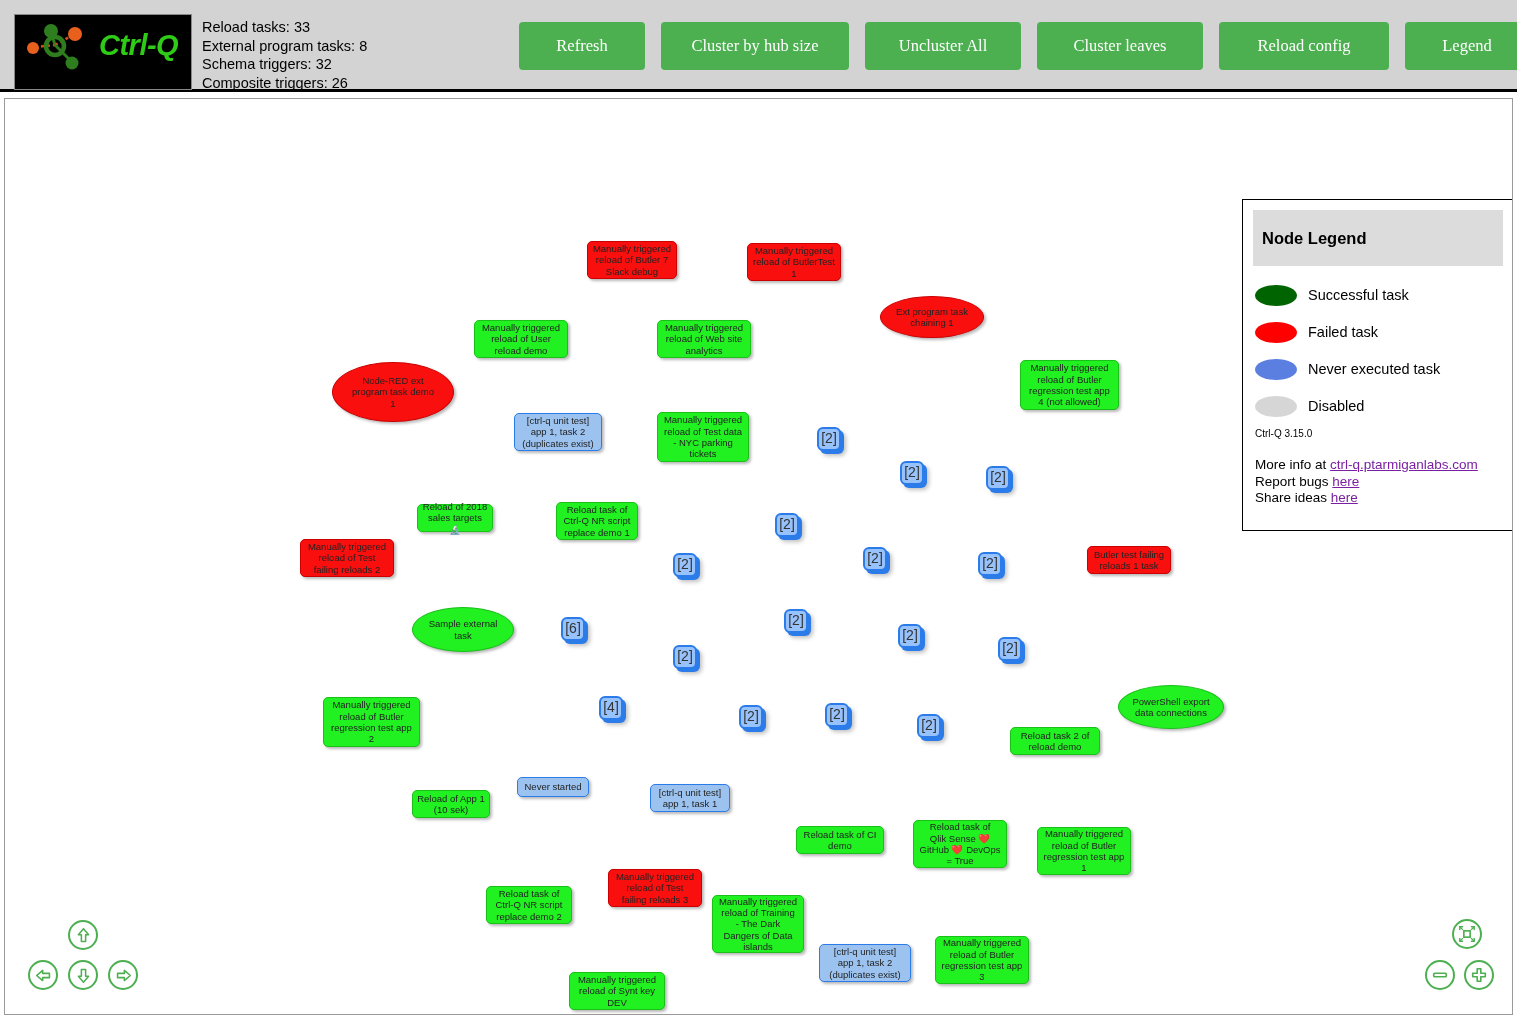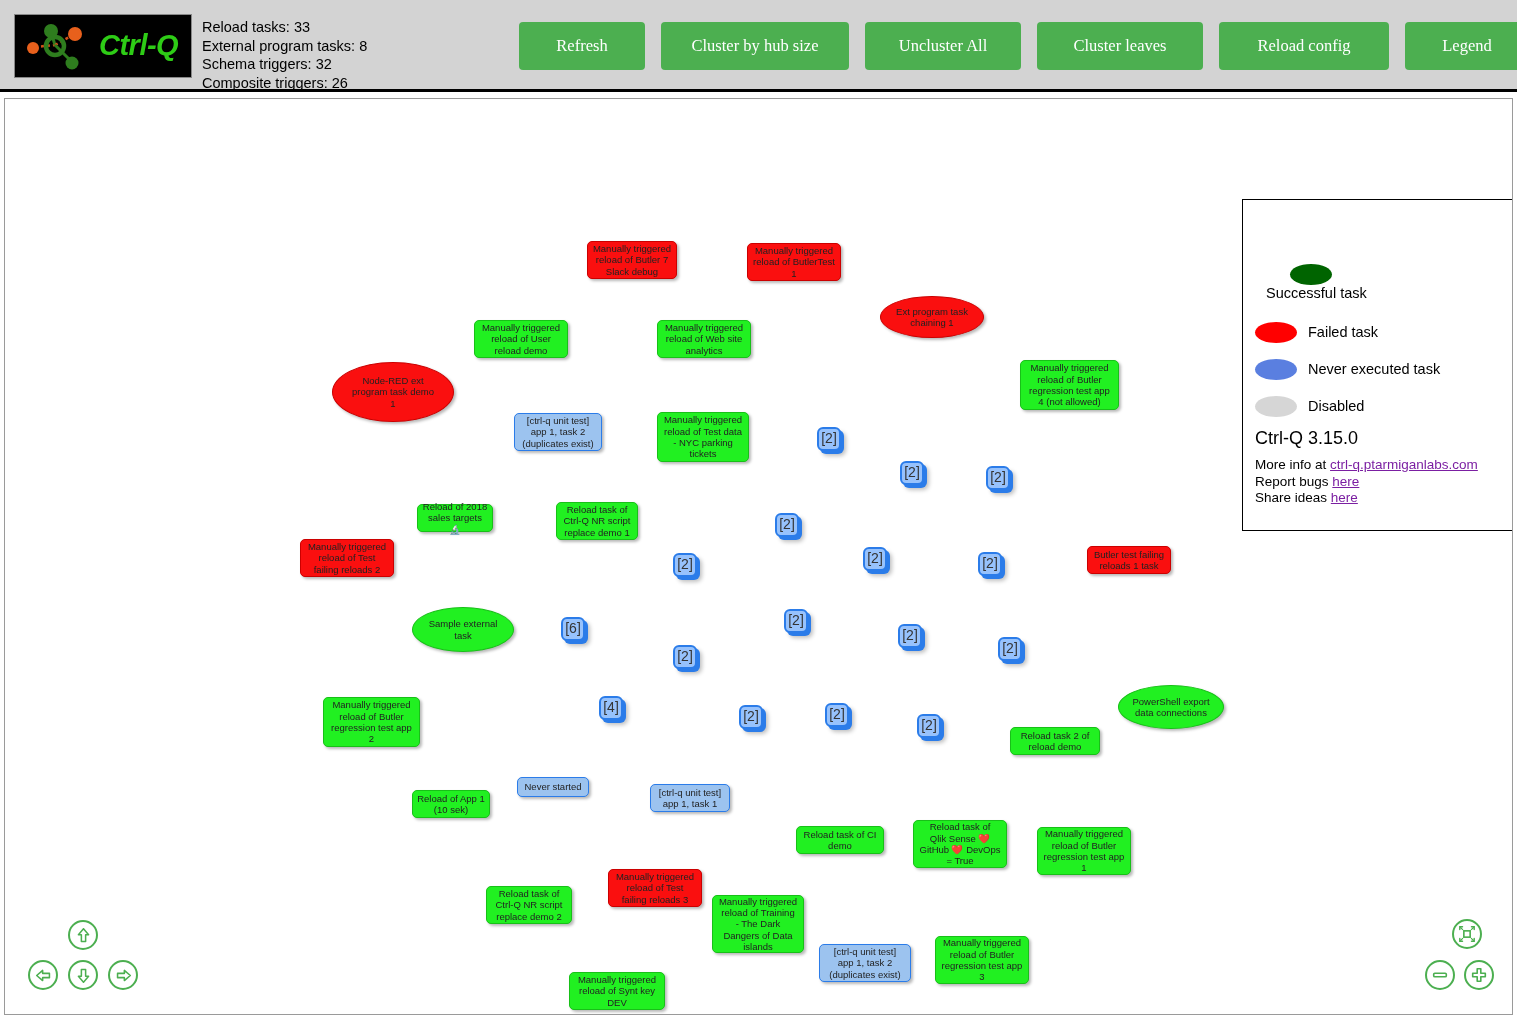--- a/index.html
+++ b/index.html
@@ -22,21 +22,21 @@
     left: 0; top: 0;
     width: 1517px;
     height: 92px;
     background: #d3d3d3;
     border-bottom: 3px solid #000;
     box-sizing: border-box;
   }
   #logo-box {
     position: absolute;
     left: 14px; top: 14px;
-    width: 178px; height: 64px;
+    width: 178px; height: 76px;
     background: #000000;
     border: 1px solid #888;
     box-sizing: border-box;
     overflow: hidden;
   }
   #logo-svg { position: absolute; left: 6px; top: 4px; }
   #logo-text {
     position: absolute;
     left: 84px; top: 14px;
     font-size: 29px;
@@ -174,21 +174,21 @@
   }
   .legend-label {
     margin-left: 11px;
     font-size: 14.5px;
     color: #000;
     white-space: nowrap;
   }
   #legend-version {
     position: absolute;
     left: 12px; top: 228px;
-    font-size: 18px;
+    font-size: 10px;
     color: #000;
   }
   #legend-links {
     position: absolute;
     left: 12px; top: 257px;
     font-size: 13.5px;
     color: #000;
     line-height: 16.5px;
   }
   #legend-links a {
@@ -350,22 +350,25 @@
         <div class="node cluster" style="left: 893px; top: 525px;">[2]</div>
         <div class="node cluster" style="left: 993px; top: 538px;">[2]</div>
         <div class="node cluster" style="left: 668px; top: 546px;">[2]</div>
         <div class="node cluster" style="left: 594px; top: 597px;">[4]</div>
         <div class="node cluster" style="left: 734px; top: 606px;">[2]</div>
         <div class="node cluster" style="left: 820px; top: 604px;">[2]</div>
         <div class="node cluster" style="left: 912px; top: 615px;">[2]</div>
       </div>
 
     <div id="legend-panel">
+      <div id="legend-title-bar">
+        <span id="legend-title">Node Legend</span>
+      </div>
       <div id="legend-items">
-          <div class="legend-row" style="top: 64px; flex-direction: column;">
+          <div class="legend-row" style="top: 82px;">
             <div class="legend-swatch" style="background: rgb(0, 100, 0);"></div>
             <div class="legend-label">Successful task</div>
           </div>
           <div class="legend-row" style="top: 119px;">
             <div class="legend-swatch" style="background: rgb(255, 0, 0);"></div>
             <div class="legend-label">Failed task</div>
           </div>
           <div class="legend-row" style="top: 156px;">
             <div class="legend-swatch" style="background: rgb(90, 127, 224);"></div>
             <div class="legend-label">Never executed task</div>

